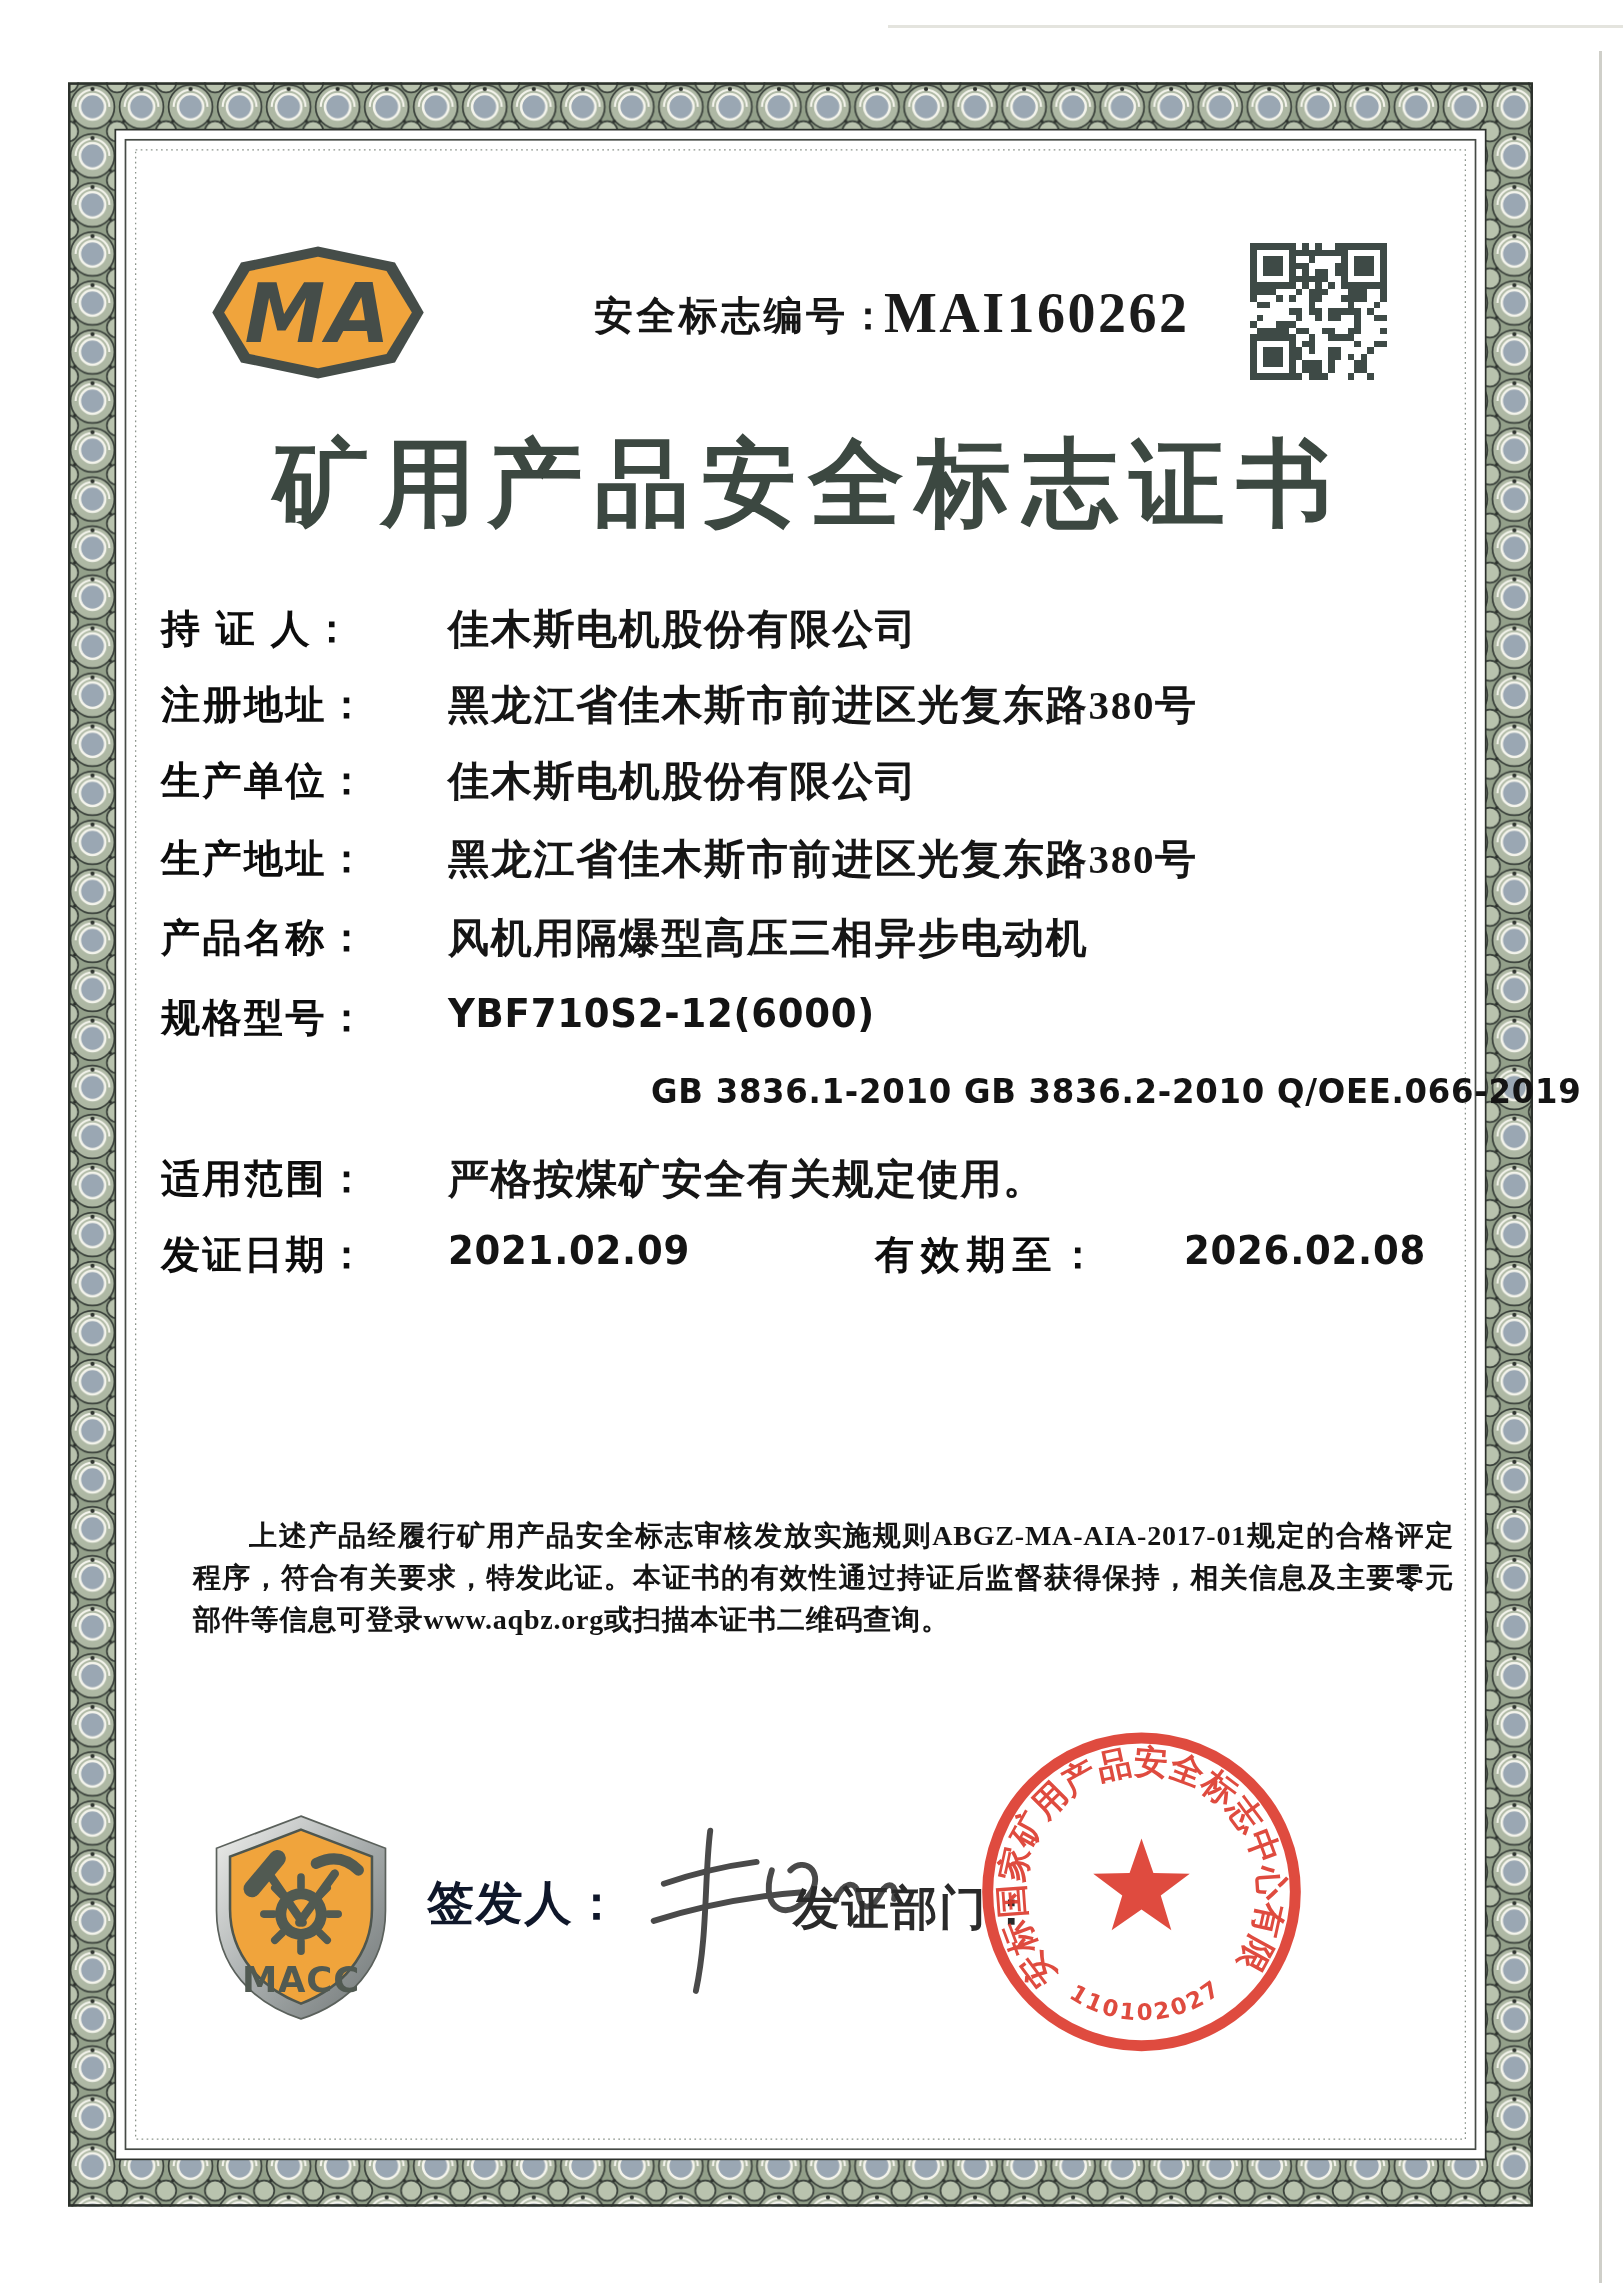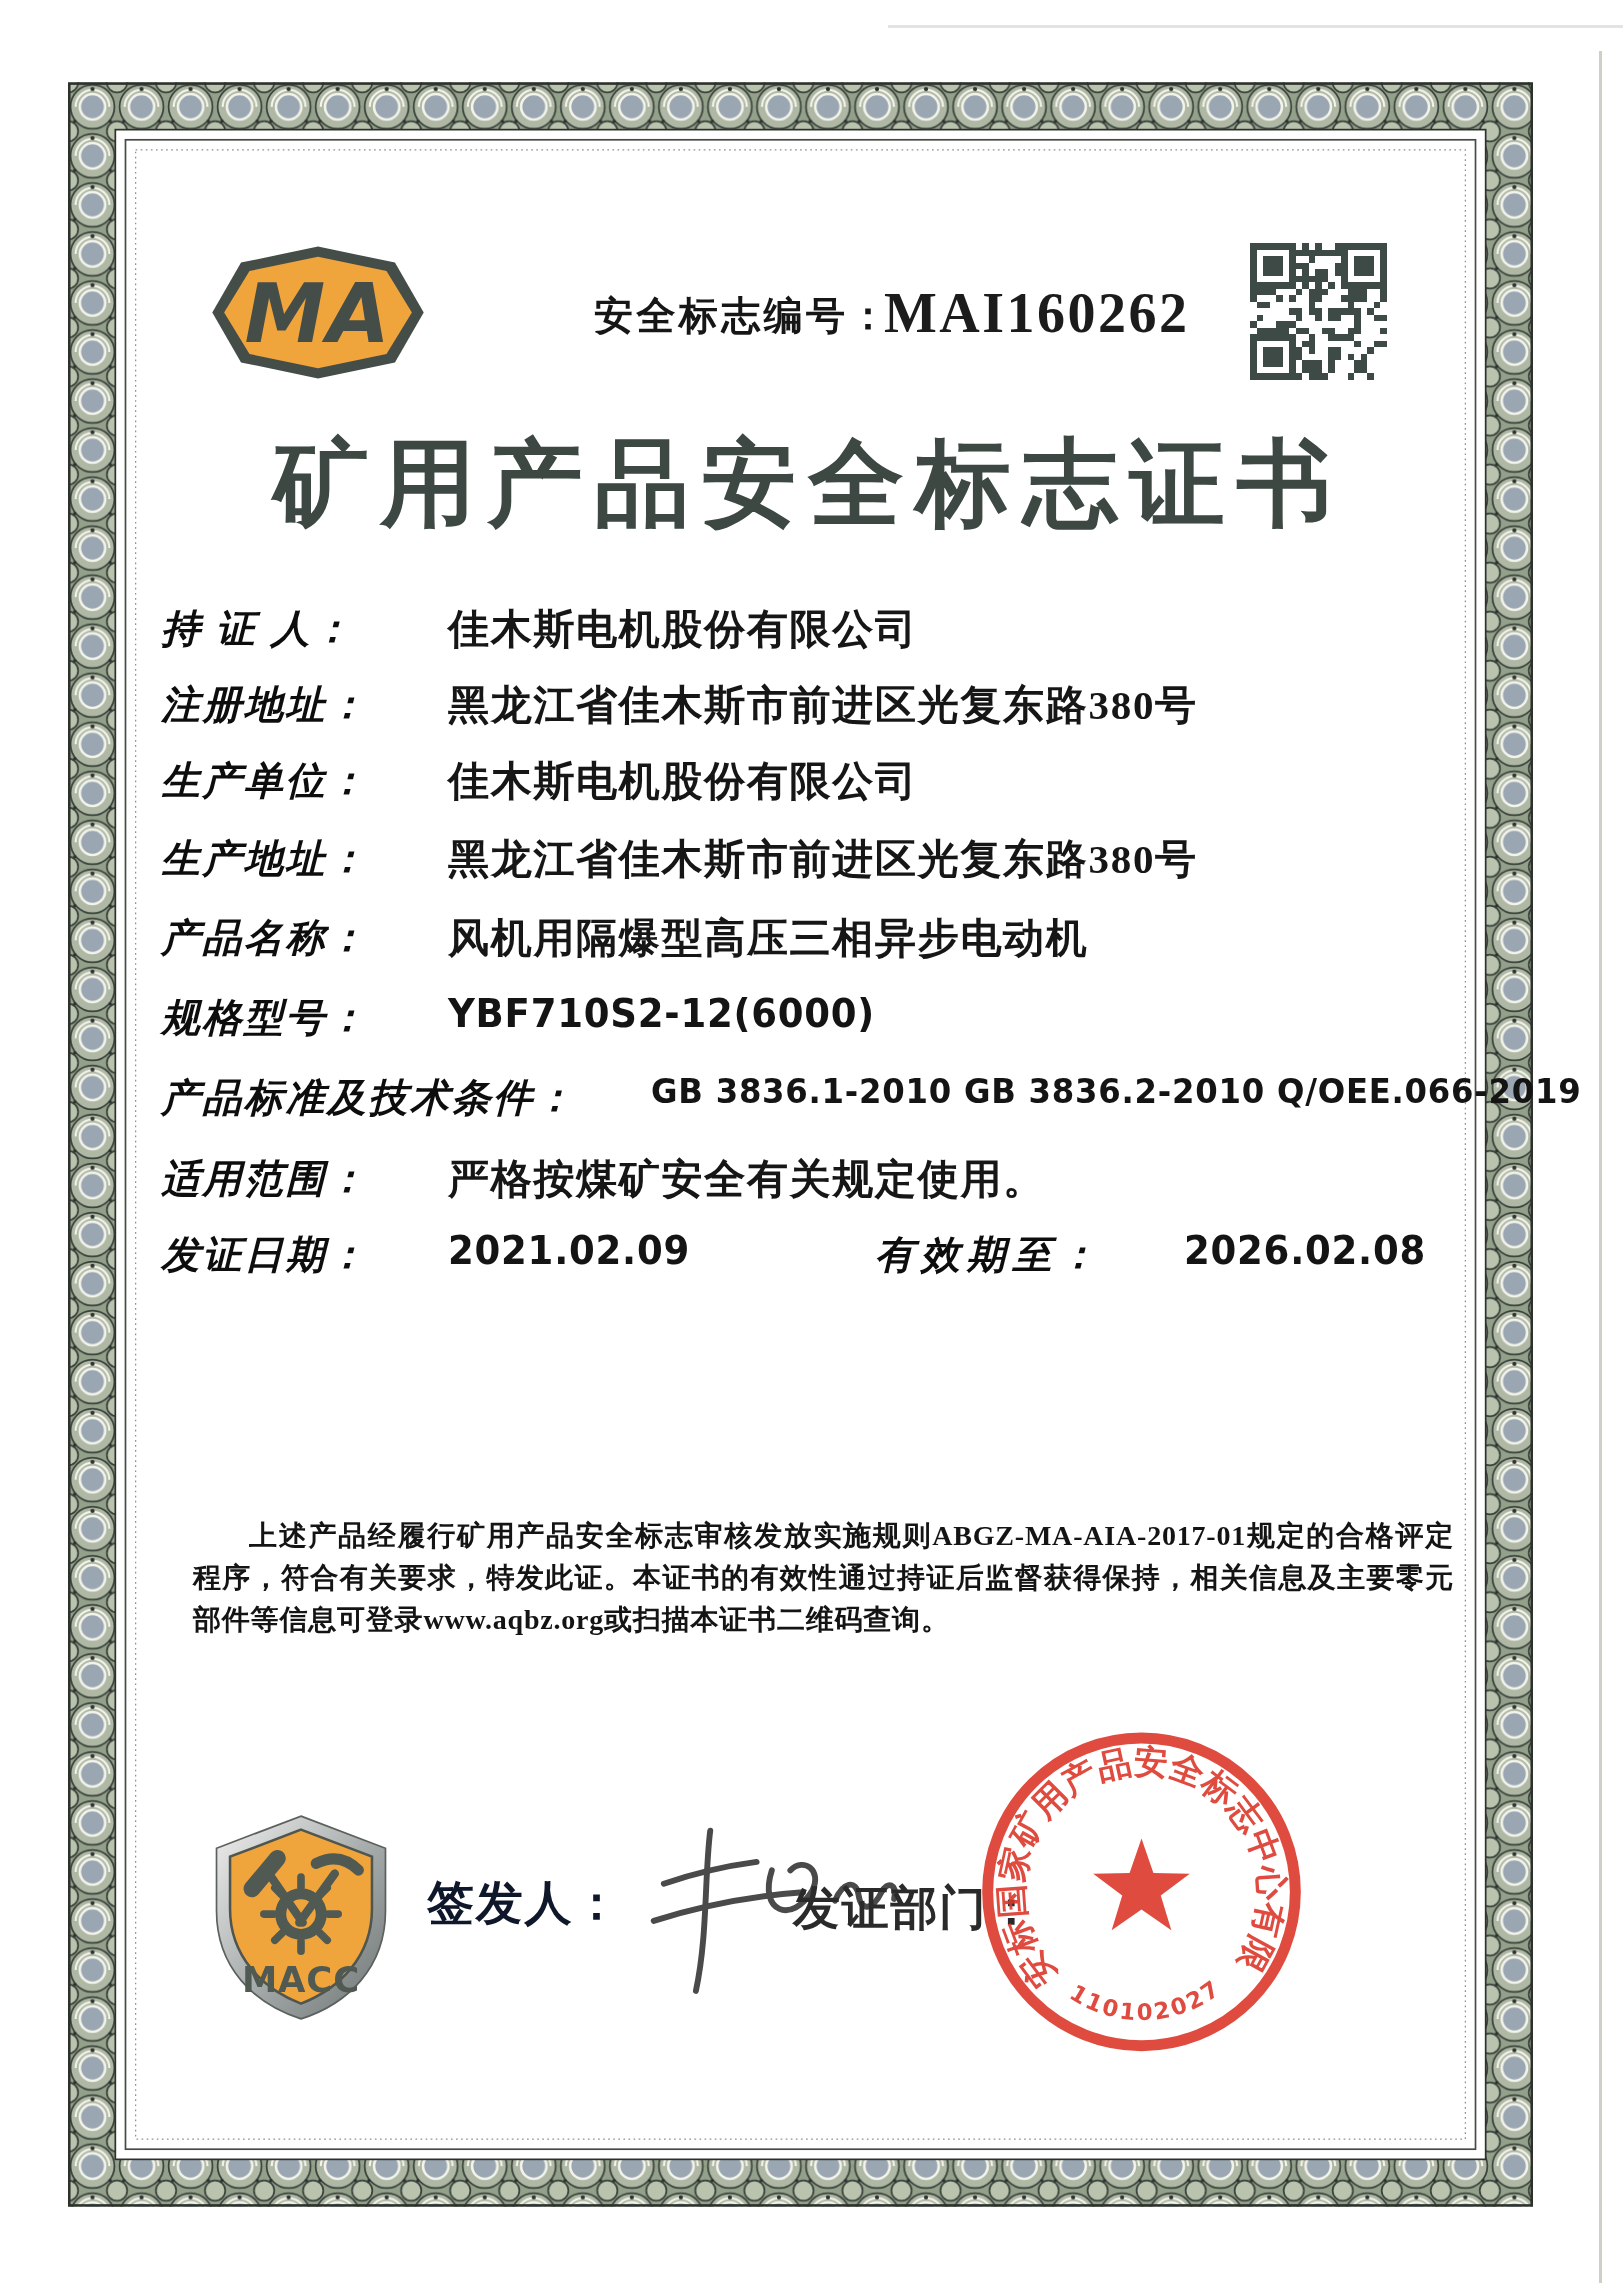--- a/index.html
+++ b/index.html
@@ -18,21 +18,21 @@
   .certno-label{left:594px;top:289px;font-size:39px;font-weight:700;letter-spacing:3.4px;color:#161616;}
   .certno-value{left:884px;top:281px;font-size:56px;font-weight:600;letter-spacing:2.5px;
                 font-family:"Liberation Serif", serif;color:#1c1c1c;}
 
   
   .cert-title{left:118px;top:421px;width:1381px;text-align:center;font-size:95px;font-weight:700;
               letter-spacing:12px;color:#3c4841;font-family:"Liberation Serif","DejaVu Serif",serif;}
 
   
   .row{position:absolute;left:161px;width:1319px;height:52px;}
-  .flabel{font-size:39px;font-weight:700;letter-spacing:2.5px;color:#0d0d0d;font-style:italic;}
+  .flabel{font-size:39px;font-weight:700;letter-spacing:2.5px;color:#0d0d0d;}
   .fvalue{position:absolute;left:287px;top:0;white-space:nowrap;}
   .val-cn{font-size:41px;font-weight:600;letter-spacing:1.7px;color:#161616;
           font-family:"Liberation Serif","DejaVu Serif",serif;}
   .val-tech{font-size:39px;font-weight:700;letter-spacing:0.8px;color:#141414;
             font-family:"DejaVu Sans", sans-serif;transform:scaleX(.95);transform-origin:left top;}
   .row-std .fvalue{left:490px;font-size:34px;}
 
   
   .vlabel2{position:absolute;left:714px;top:0;font-size:39px;font-weight:700;letter-spacing:6.8px;color:#0d0d0d;}
   .vvalue2{position:absolute;left:1023px;top:0;}
@@ -336,21 +336,20 @@
   </div>
   <div class="row" style="top:911px">
     <span class="flabel">产品名称：</span>
     <span class="fvalue val-cn">风机用隔爆型高压三相异步电动机</span>
   </div>
   <div class="row" style="top:991px">
     <span class="flabel">规格型号：</span>
     <span class="fvalue val-tech">YBF710S2-12(6000)</span>
   </div>
   <div class="row row-std" style="top:1071px">
-    <span class="flabel">产品标准及技术条件：</span>
     <span class="fvalue val-tech">GB 3836.1-2010  GB 3836.2-2010  Q/OEE.066-2019</span>
   </div>
   <div class="row" style="top:1152px">
     <span class="flabel">适用范围：</span>
     <span class="fvalue val-cn">严格按煤矿安全有关规定使用。</span>
   </div>
 
   <div class="row" style="top:1228px">
     <span class="flabel">发证日期：</span>
     <span class="fvalue val-tech">2021.02.09</span>

